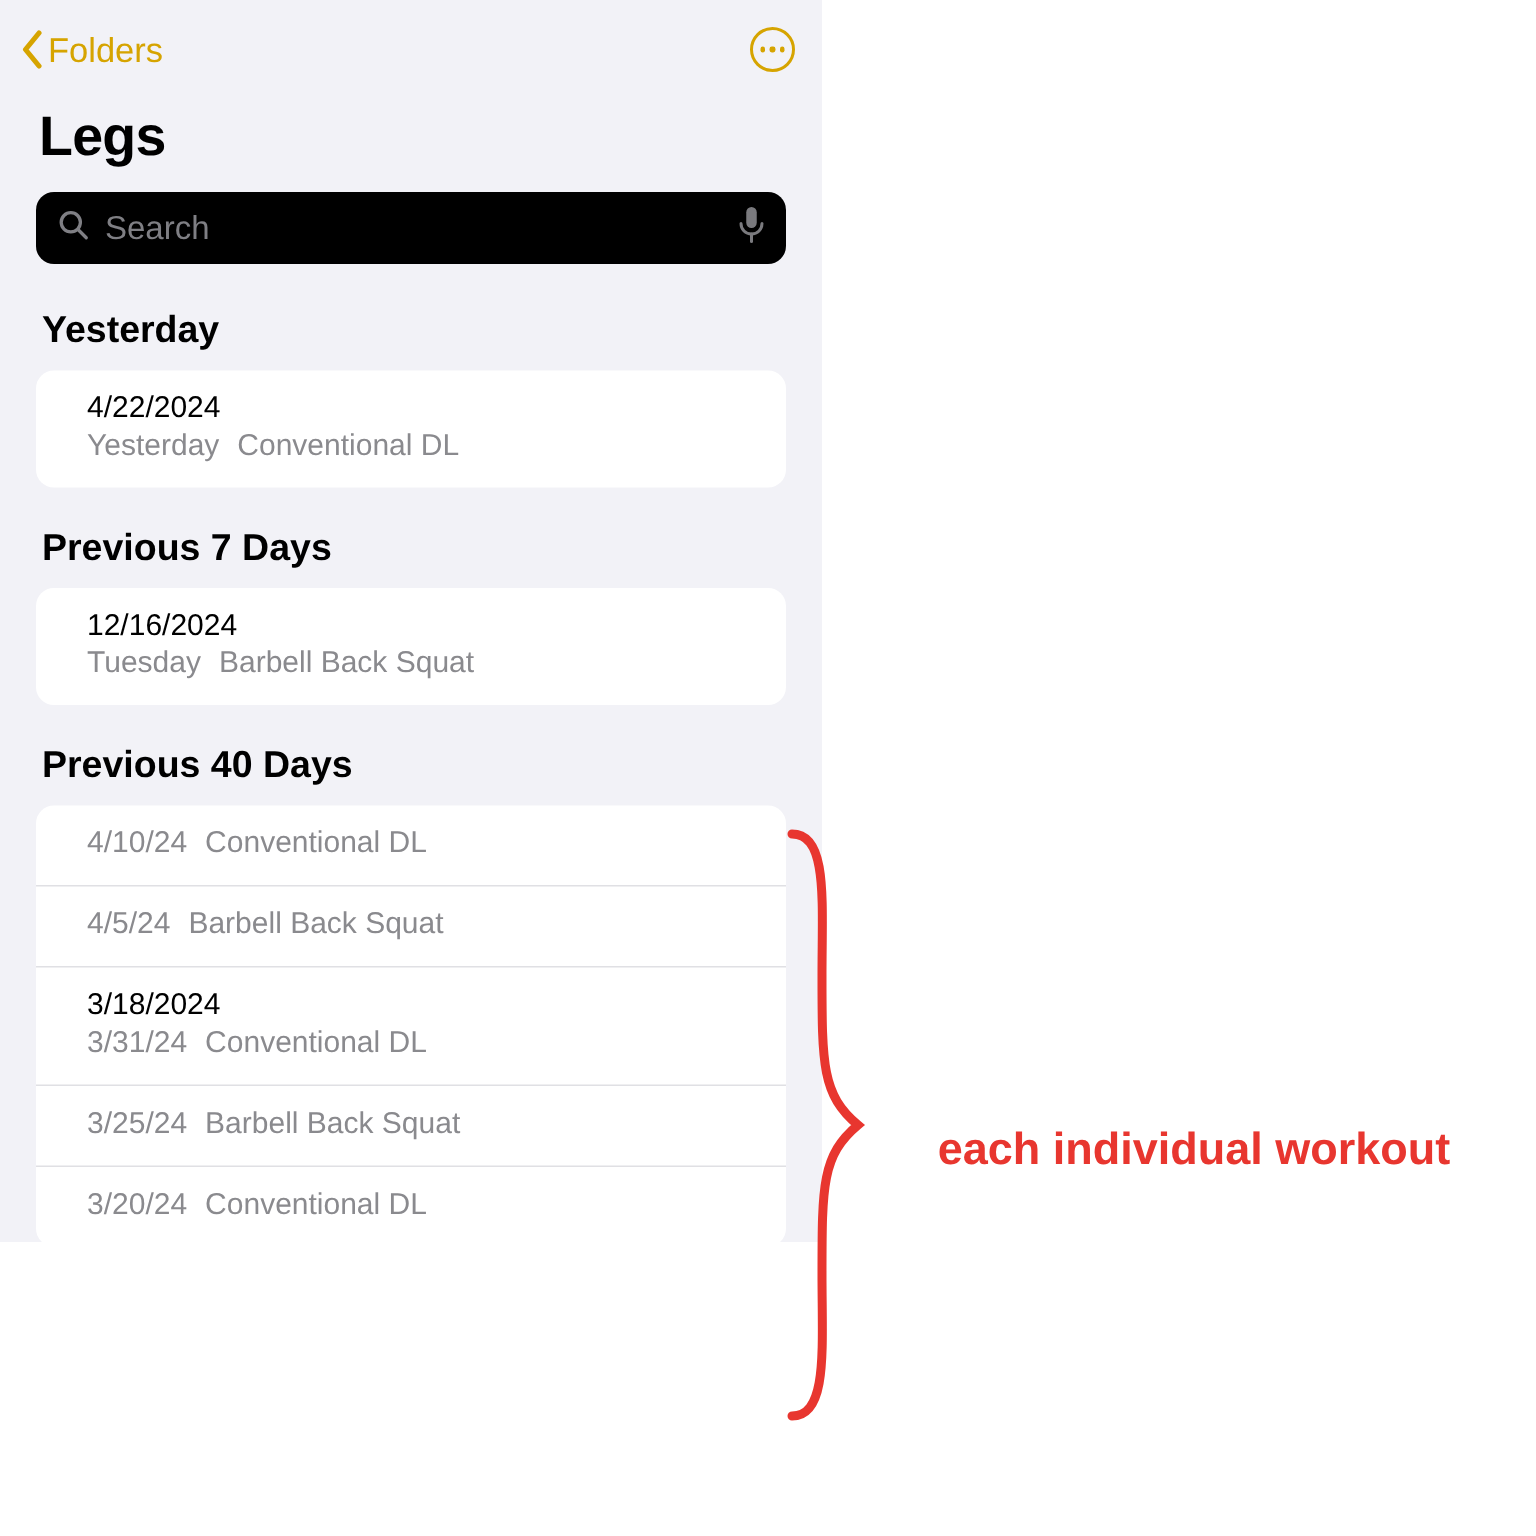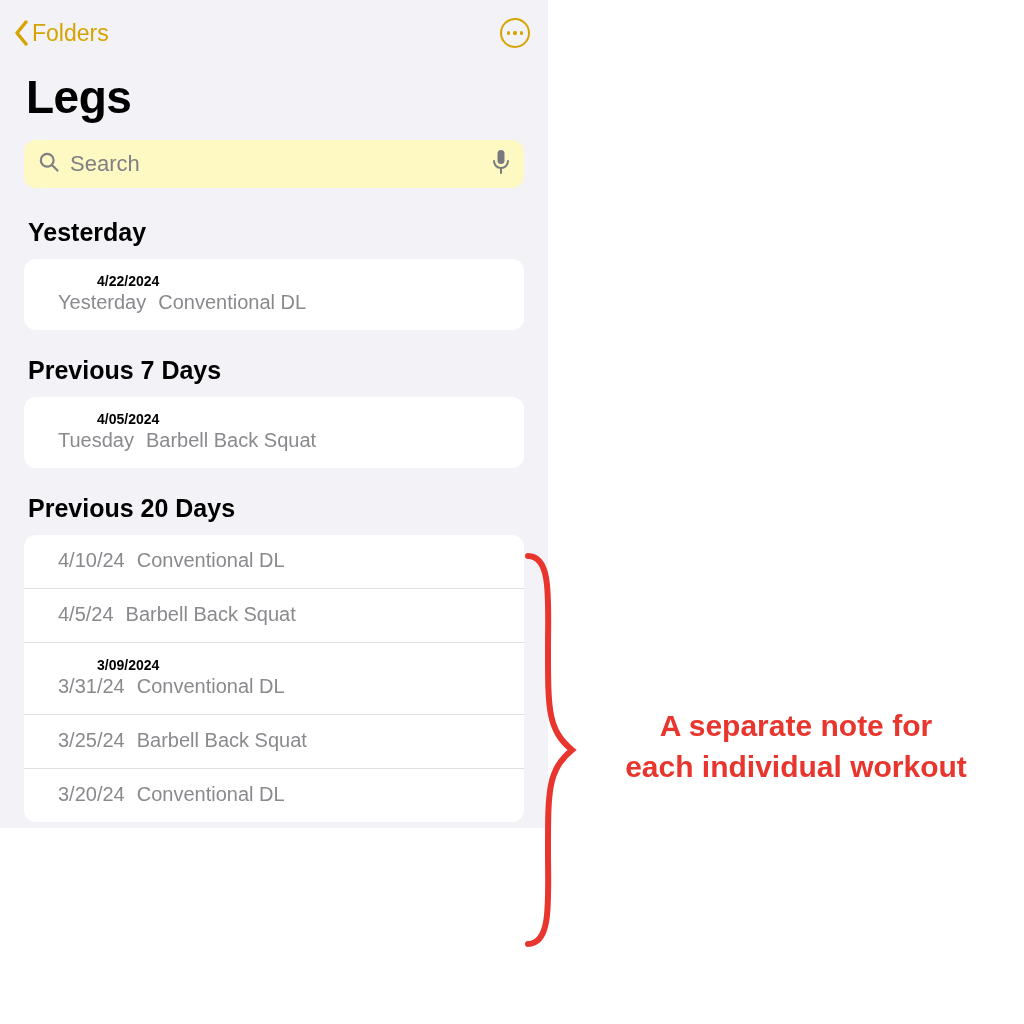--- a/index.html
+++ b/index.html
@@ -54,31 +54,31 @@
     border-radius:50%;
     display:flex;align-items:center;justify-content:center;
     gap:3px;
     cursor:pointer;
     box-sizing:border-box;
   }
   .more .dot{width:3.2px;height:3.2px;border-radius:50%;background:var(--accent);}
 
   
   .title{
-    font-size:46px;
+    font-size:37px;
     font-weight:800;
     letter-spacing:-0.5px;
     color:var(--text);
     padding:18px 26px 6px 26px;
   }
 
   
   .search{
     margin:10px 24px 0 24px;
-    background:#fef9c3;
+    background:#000000;
     border-radius:12px;
     height:48px;
     display:flex;
     align-items:center;
     padding:0 14px;
     gap:8px;
     cursor:text;
   }
   .search svg{flex:0 0 auto;}
   .search input{
@@ -104,25 +104,24 @@
     background:var(--card);
     border-radius:12px;
     overflow:hidden;
   }
   .row{
     padding:14px 20px 16px 34px;
     cursor:pointer;
   }
   .row + .row{border-top:1px solid var(--divider);}
   .row .t{
-    font-size:14px;
-    font-weight:700;
+    font-size:20px;
+    font-weight:400;
     color:var(--text);
     margin-bottom:2px;
-    margin-left:39px;
   }
   .row .s{
     font-size:20px;
     font-weight:400;
     color:var(--muted);
     display:flex;
     gap:12px;
   }
 
   
@@ -193,44 +192,44 @@
       <div class="s">
         <span>Yesterday</span>
         <span>Conventional DL</span>
       </div>
     </div>
   </div>
 
   <div class="section-h tight">Previous 7 Days</div>
   <div class="card">
     <div class="row">
-      <div class="t">4/05/2024</div>
+      <div class="t">12/16/2024</div>
       <div class="s">
         <span>Tuesday</span>
         <span>Barbell Back Squat</span>
       </div>
     </div>
   </div>
 
-  <div class="section-h tight">Previous 20 Days</div>
+  <div class="section-h tight">Previous 40 Days</div>
   <div class="card">
     <div class="row">
       <div class="s">
         <span>4/10/24</span>
         <span>Conventional DL</span>
       </div>
     </div>
     <div class="row">
       <div class="s">
         <span>4/5/24</span>
         <span>Barbell Back Squat</span>
       </div>
     </div>
     <div class="row">
-      <div class="t">3/09/2024</div>
+      <div class="t">3/18/2024</div>
       <div class="s">
         <span>3/31/24</span>
         <span>Conventional DL</span>
       </div>
     </div>
     <div class="row">
       <div class="s">
         <span>3/25/24</span>
         <span>Barbell Back Squat</span>
       </div>
@@ -248,15 +247,15 @@
 
 <svg class="brace" viewBox="0 0 60 400" fill="none">
   <path d="M6 6
            C30 6 26 50 26 100
            C26 160 26 180 50 200
            C26 220 26 240 26 300
            C26 350 30 394 6 394" stroke="#e8362f" stroke-width="6" stroke-linecap="round" fill="none"></path>
 </svg>
 
 <div class="ann">
-  <span>A separate note for</span><br>
+  <br>
   <span>each individual workout</span>
 </div>
 
 </body></html>

